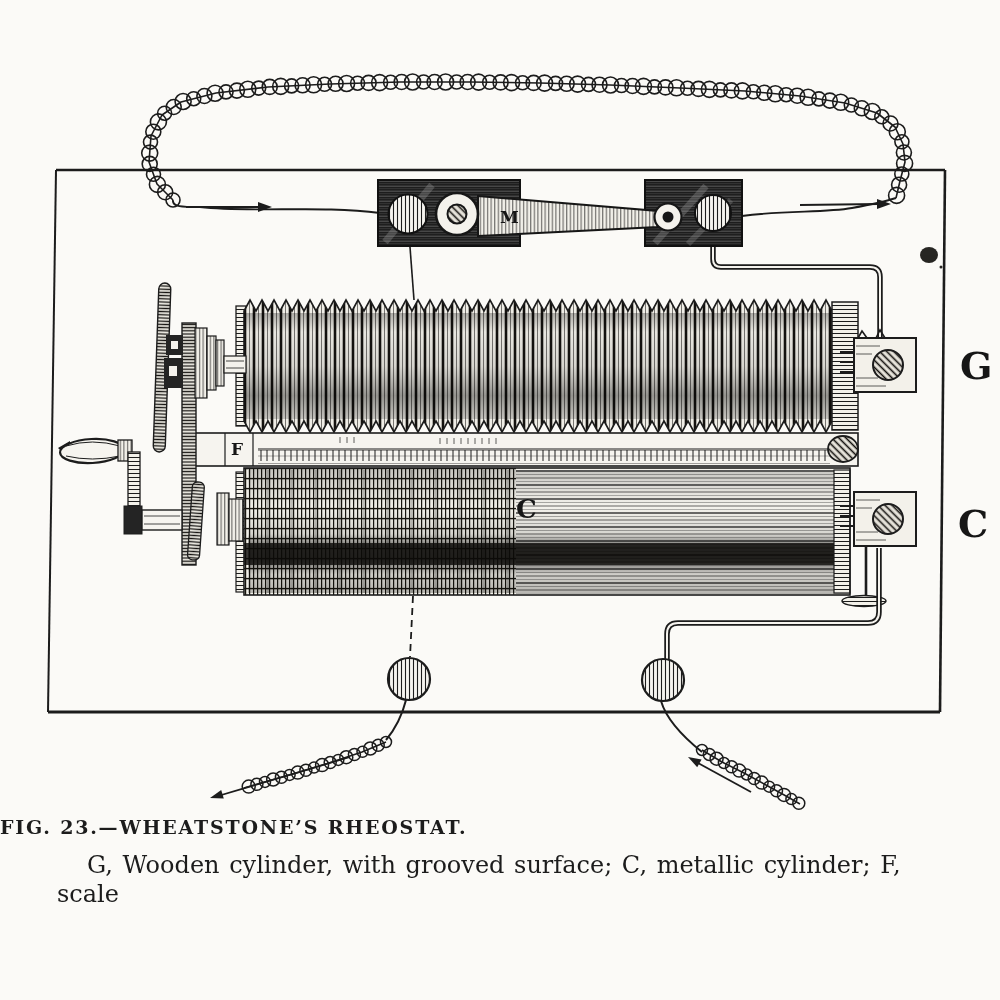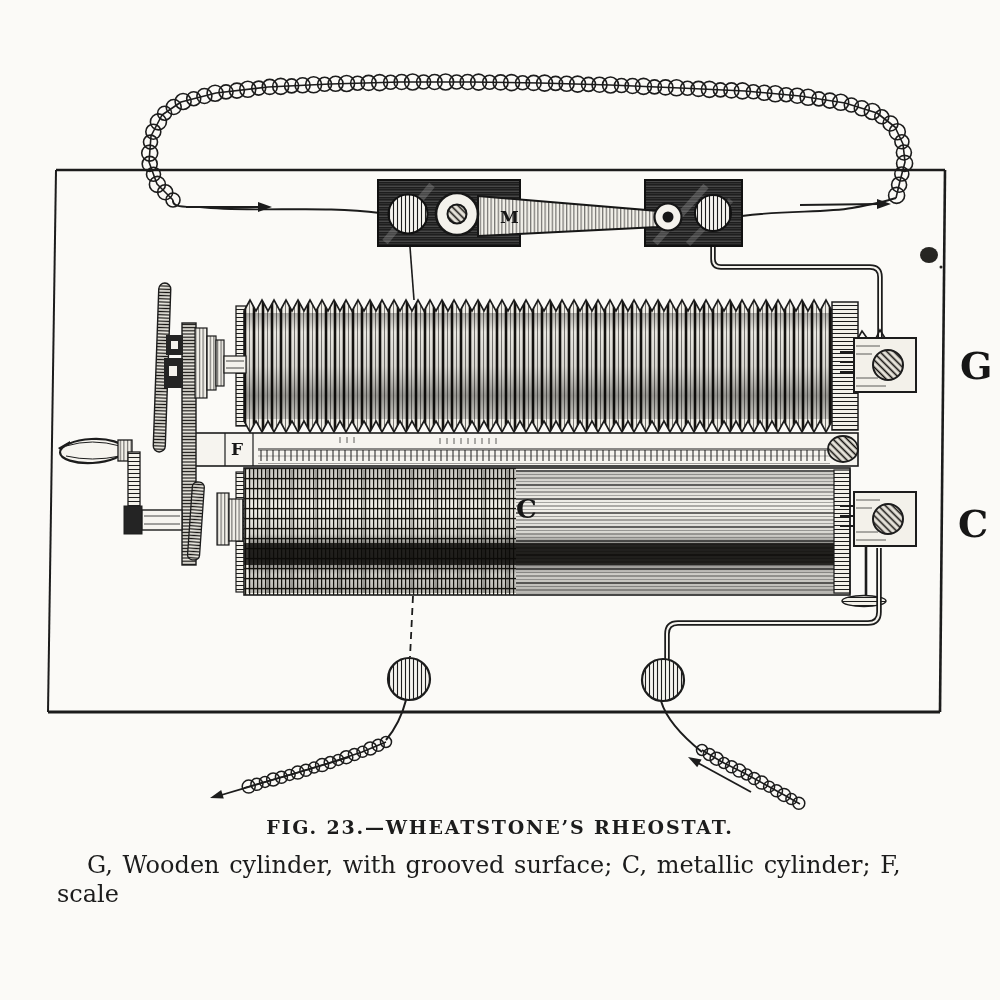--- a/index.html
+++ b/index.html
@@ -3,21 +3,21 @@
 <meta charset="utf-8">
 <style>
   html,body{margin:0;padding:0;background:#fbfaf7;}
   .page{position:relative;width:1000px;height:1000px;overflow:hidden;
         font-family:"DejaVu Serif",serif;color:#1c1c1c;background:#fbfaf7;}
   svg{position:absolute;left:0;top:0;}
   svg text{font-family:"DejaVu Serif",serif;fill:#161616;}
   .lbl-big{font-size:38px;font-weight:700;}
   .lbl-mid{font-size:26px;font-weight:700;}
   .lbl-sm{font-size:17px;font-weight:700;}
-  .caption{position:absolute;top:816px;left:0;width:1000px;text-align:center;
+  .caption{position:absolute;top:816px;left:0;width:1000px;
            font-size:19px;font-weight:700;letter-spacing:1.8px;}
   .desc{position:absolute;top:851px;left:57px;width:906px;font-size:24px;line-height:29px;}
   .desc .l1{text-indent:30px;word-spacing:2px;}
   .desc .l2{word-spacing:2px;}
 </style>
 </head>
 <body>
 
 <div class="page">
 <svg id="fig" width="1000" height="1000" viewBox="0 0 1000 1000">

